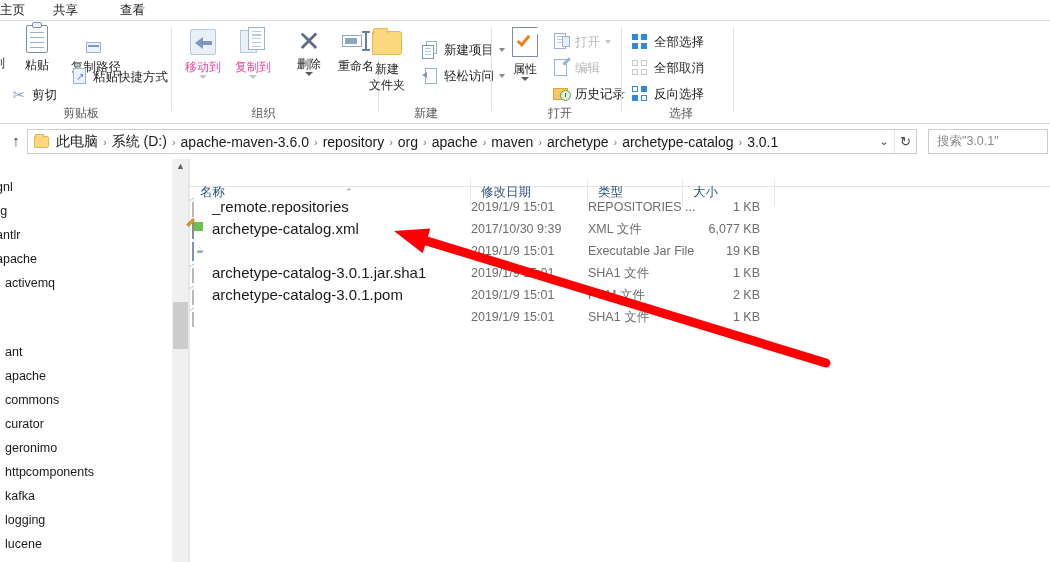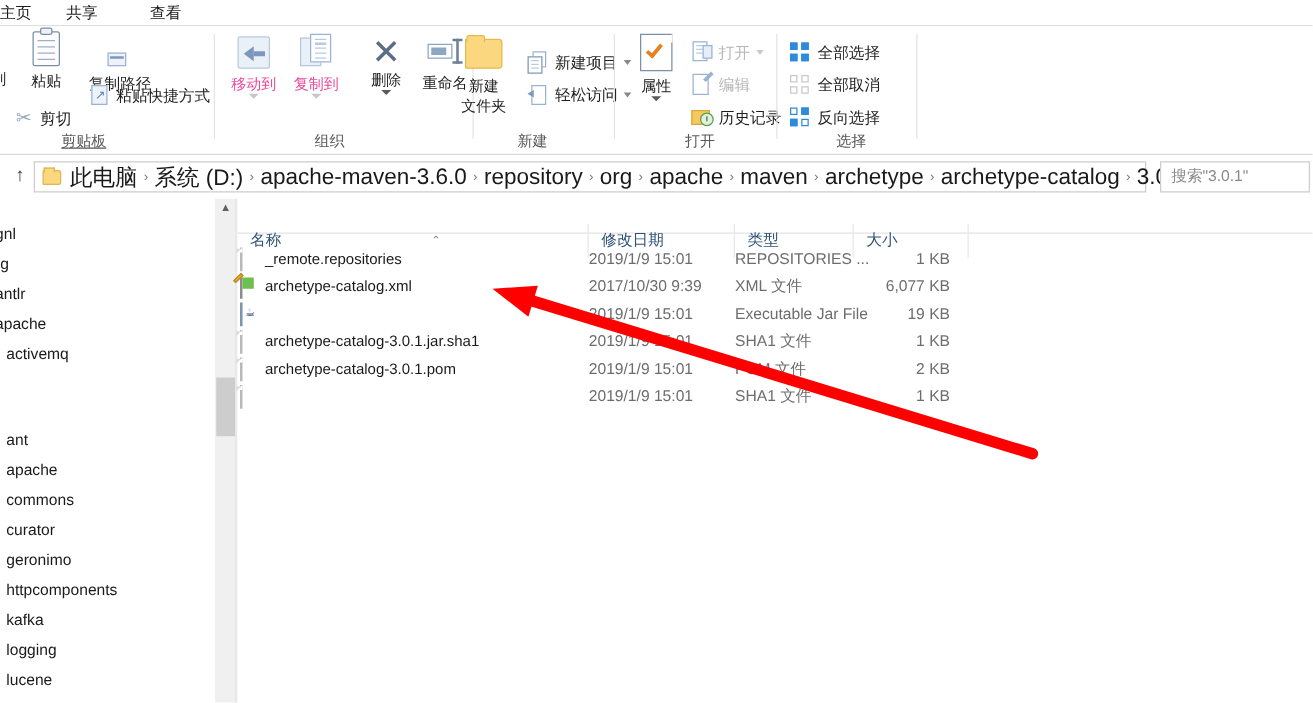--- a/index.html
+++ b/index.html
@@ -172,21 +172,21 @@
     border:1px solid #cdcdcd; background:#fff; display:flex; align-items:center;
   }
   .addr-folder {
     width:15px; height:12px; background:#fbd77f; border:1px solid #e0b552;
     border-radius:1px 2px 2px 1px; margin:0 4px 0 6px; position:relative; flex:0 0 auto;
   }
   .addr-folder:before{
     content:""; position:absolute; top:-3px; left:0; width:7px; height:3px;
     background:#fbd77f; border:1px solid #e0b552; border-bottom:none;
   }
-  .crumb { font-size:18px; color:#1a1a1a; padding:0 3px; white-space:nowrap; cursor:default; }
+  .crumb { font-size:14px; color:#1a1a1a; padding:0 3px; white-space:nowrap; cursor:default; }
   .crumb-sep { font-size:11px; color:#787878; padding:0 2px; }
   .addr-spacer { flex:1 1 auto; }
   .addr-caret {
     width:20px; text-align:center; font-size:11px; color:#4a4a4a; cursor:default;
   }
   .addr-refresh {
     width:22px; text-align:center; font-size:13px; color:#4a4a4a; cursor:default;
     border-left:1px solid #e2e2e2; height:23px; line-height:23px;
   }
   .search-box {
@@ -240,21 +240,21 @@
     font-size:12.5px; color:#2f5277; padding-left:10px; cursor:default;
     border-right:1px solid #e8e8e8;
     margin-top:20px;
   }
   .sort-ind {
     position:absolute; left:155px; top:0px; font-size:9px; color:#7a7a7a;
   }
   .row { position:relative; height:22px; cursor:default; }
   .row .cname {
     position:absolute; left:22px; top:0; height:22px; line-height:22px;
-    font-size:12px; color:#1a1a1a; white-space:nowrap;
+    font-size:15px; color:#1a1a1a; white-space:nowrap;
   }
   .row .cdate {
     position:absolute; left:281px; top:0; height:22px; line-height:22px;
     font-size:12.5px; color:#6d6d6d; white-space:nowrap;
   }
   .row .ctype {
     position:absolute; left:398px; top:0; height:22px; line-height:22px;
     font-size:12.5px; color:#6d6d6d; white-space:nowrap;
   }
   .row .csize {
@@ -327,21 +327,21 @@
         <span style="position:absolute;left:5px;top:4px;color:#5b83b5;font-size:10px;line-height:9px;">↗</span>
       </span>
       <span>粘贴快捷方式</span>
     </div>
 
     <div class="smallbtn" style="left:44px; top:63px;">
       <span class="sicon scissors" style="text-align:center;">✂</span>
       <span>剪切</span>
     </div>
 
-    <div class="gtitle" style="left:36px; width:130px;text-decoration:underline;">剪贴板</div>
+    <div class="gtitle" style="left:50px; width:130px;">剪贴板</div>
     <div class="gsep"></div>
   </div>
 
   <div class="rgroup" style="left:172px; width:179px;">
     <div class="bigbtn dis" style="left:4px;">
       <span class="ic arrow-left-box" style="display:inline-block;margin-top:4px;">
         <span class="arr-l"></span><span class="arr-l-tail"></span>
       </span>
       <span class="lbl">移动到</span>
       <span class="caret-dn dis"></span>

